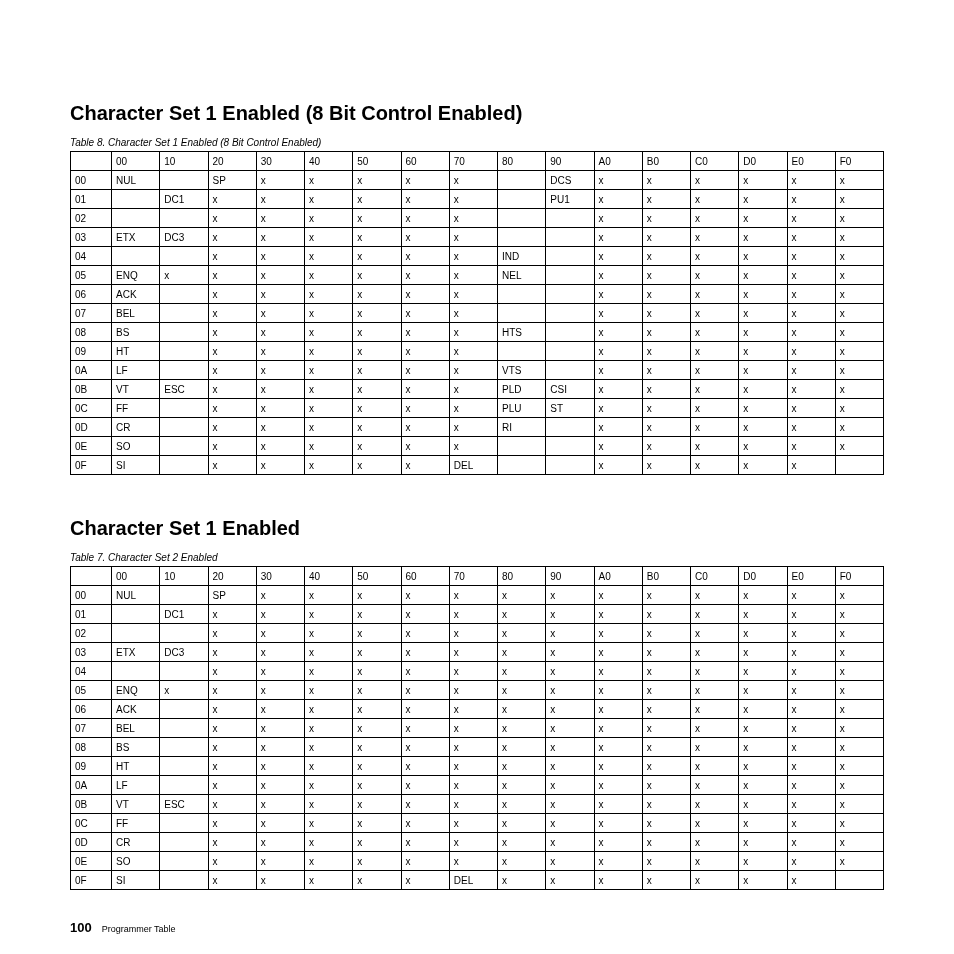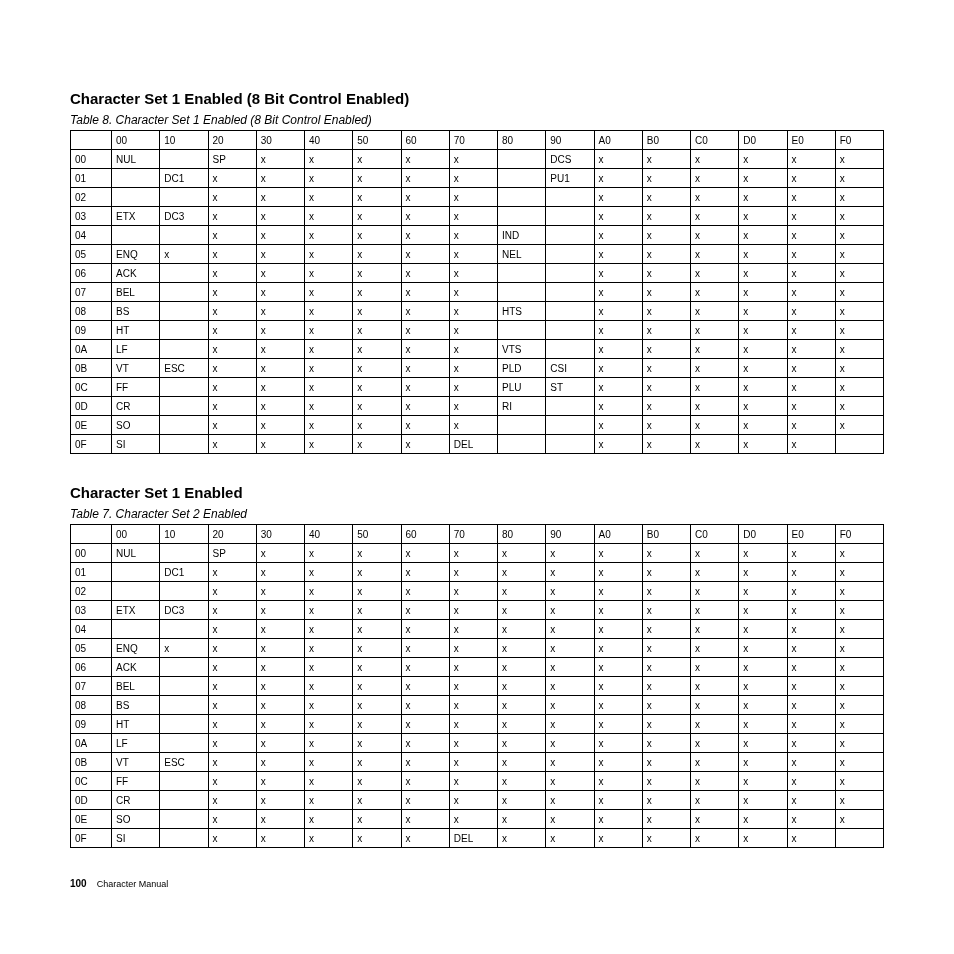--- a/index.html
+++ b/index.html
@@ -4,28 +4,28 @@
 <style>
   body {
     font-family: Arial, Helvetica, sans-serif;
     margin: 0;
     padding: 60px 70px;
     background: #fff;
     color: #000;
     font-size: 11px;
   }
   h2.section-heading {
-    font-size: 15px;
+    font-size: 20px;
     font-weight: bold;
-    margin: 30px 0 6px 0;
+    margin: 42px 0 6px 0;
   }
   .table-caption {
     font-style: italic;
-    font-size: 12px;
-    margin: 0 0 3px 0;
+    font-size: 10px;
+    margin: 12px 0 3px 0;
   }
   table.char-table {
     border-collapse: collapse;
     width: 100%;
     table-layout: fixed;
   }
   table.char-table th,
   table.char-table td {
     border: 1px solid #000;
     padding: 2px 4px;
@@ -40,21 +40,21 @@
   }
   table.char-table th.corner {
     width: 32px;
   }
   .page-footer {
     margin-top: 30px;
     font-size: 9px;
   }
   .page-footer .page-num {
     font-weight: bold;
-    font-size: 10px;
+    font-size: 13px;
   }
 </style>
 </head>
 <body>
 
 <h2 class="section-heading">Character Set 1 Enabled (8 Bit Control Enabled)</h2>
 <p class="table-caption">Table 8. Character Set 1 Enabled (8 Bit Control Enabled)</p>
 <table class="char-table" id="tbl1">
     <thead>
       <tr>
@@ -713,14 +713,14 @@
         <td>x</td>
         <td>x</td>
         <td></td>
       </tr>
     </tbody>
   </table>
 
 <div class="page-footer">
   <span class="page-num">100</span>
   &nbsp;&nbsp;
-  <span>Character Manual</span>
+  <span>Programmer Table</span>
 </div>
 
 </body></html>

